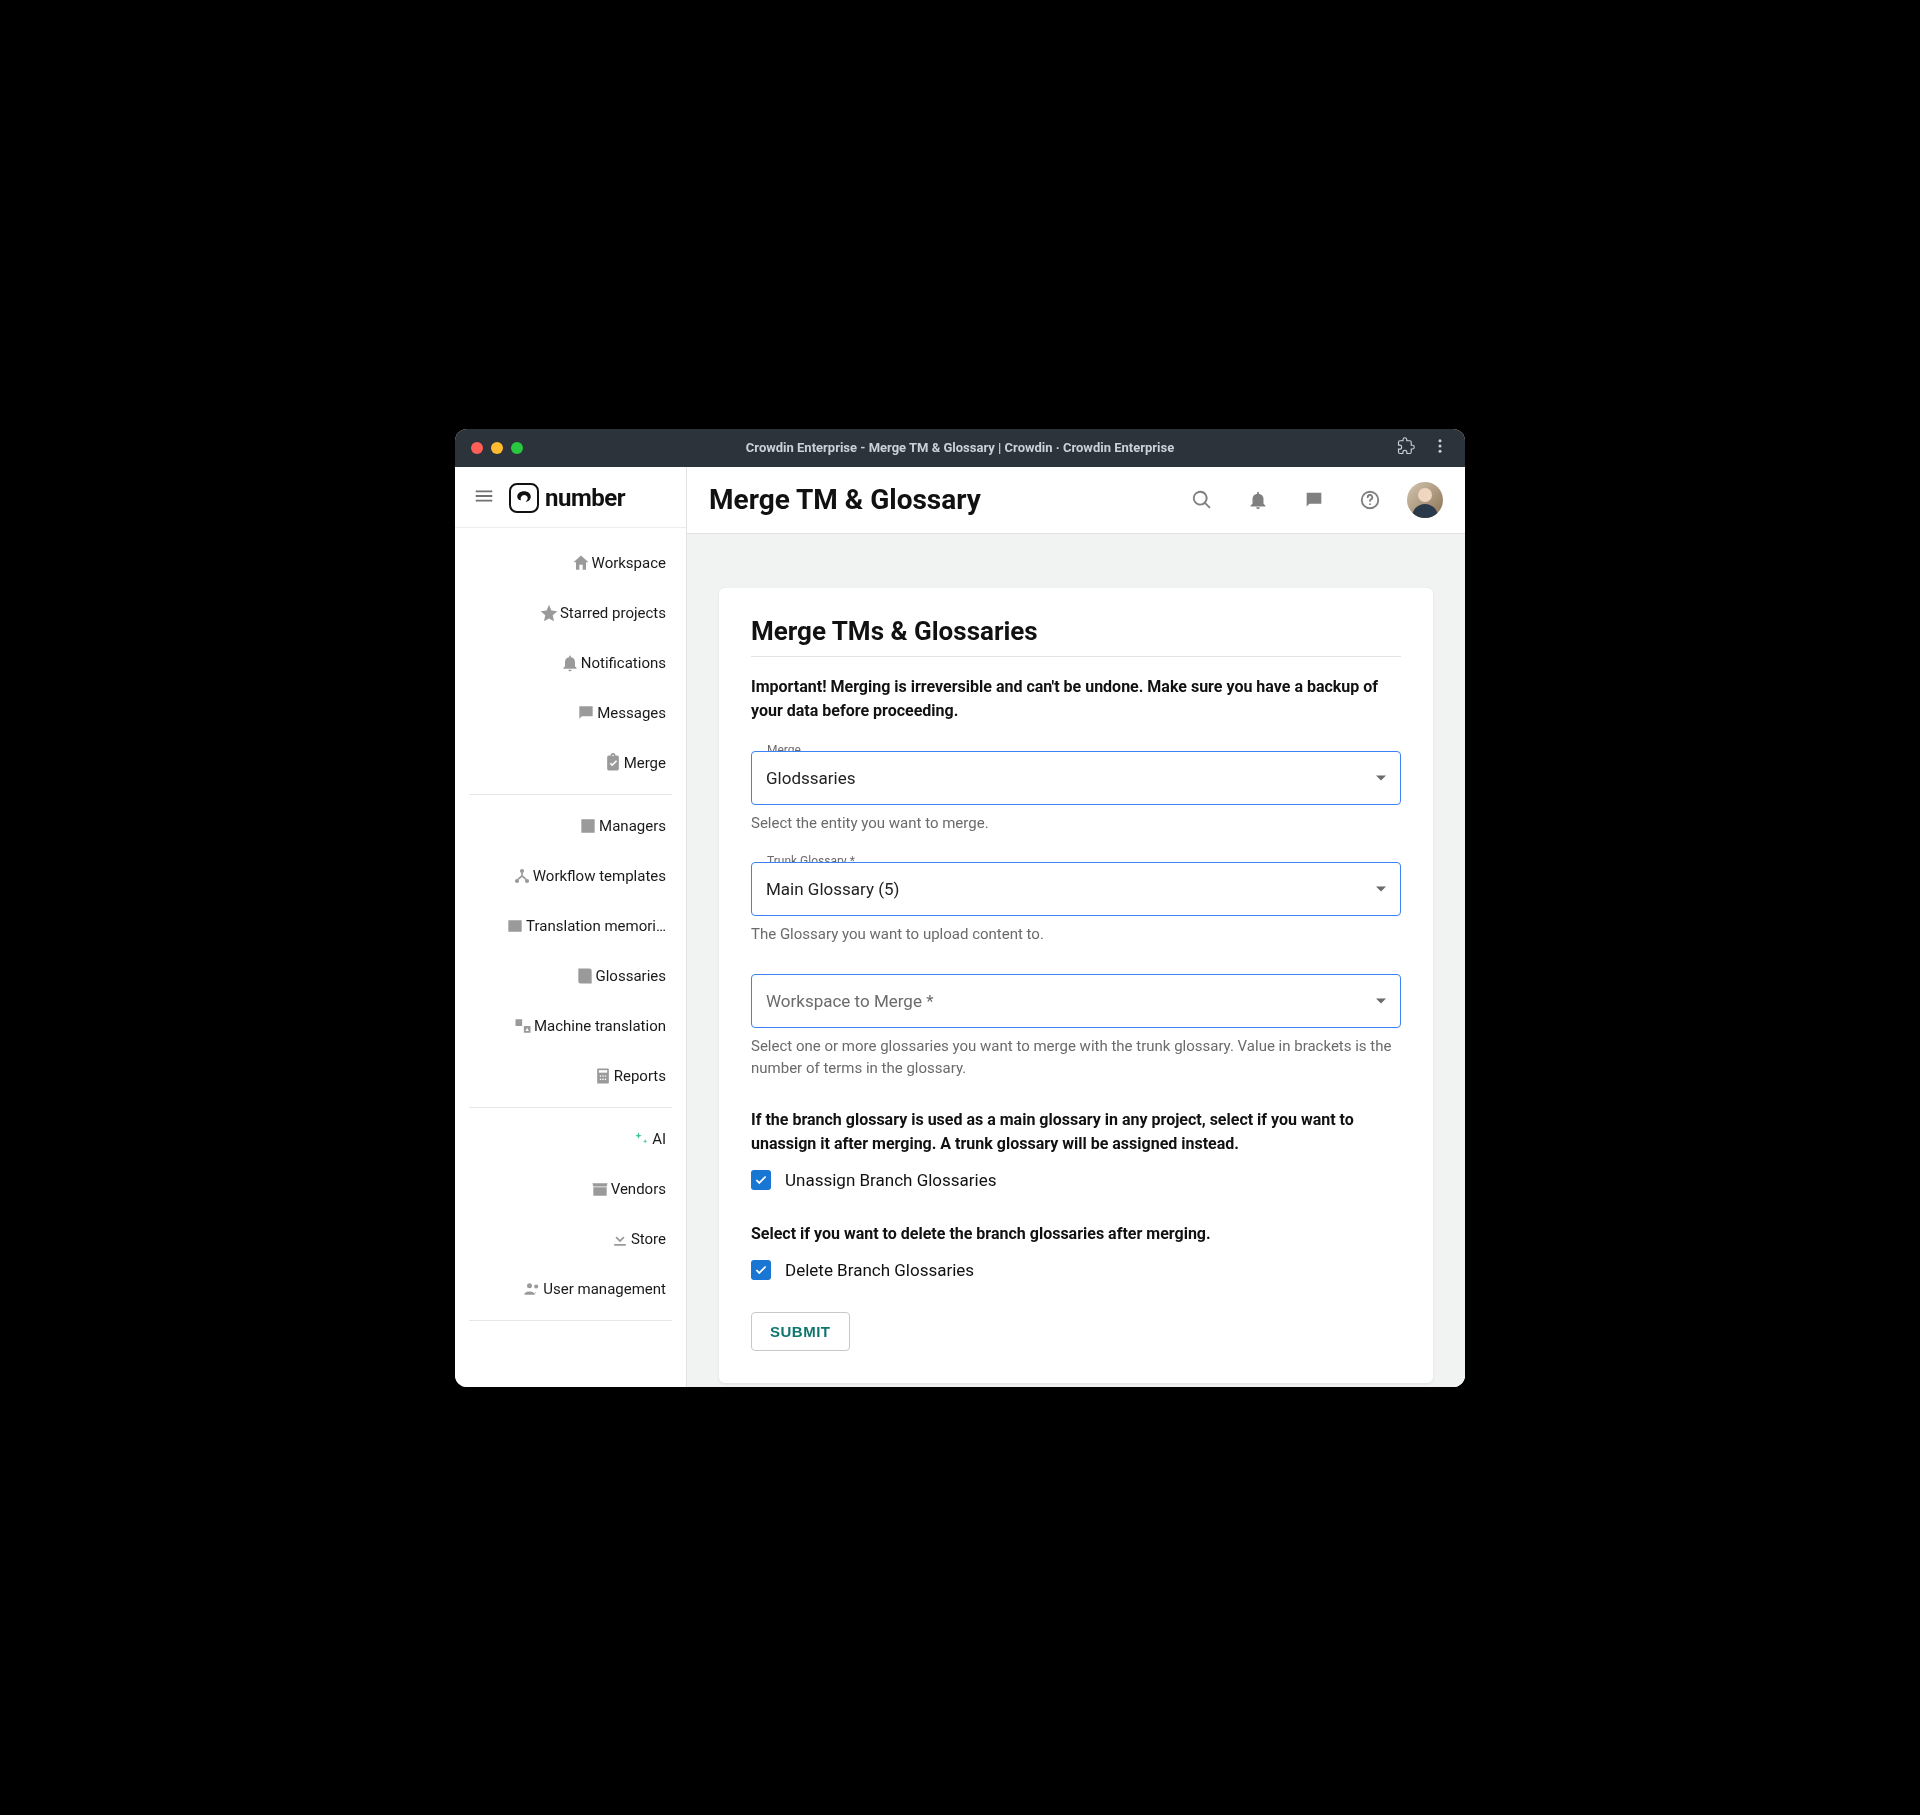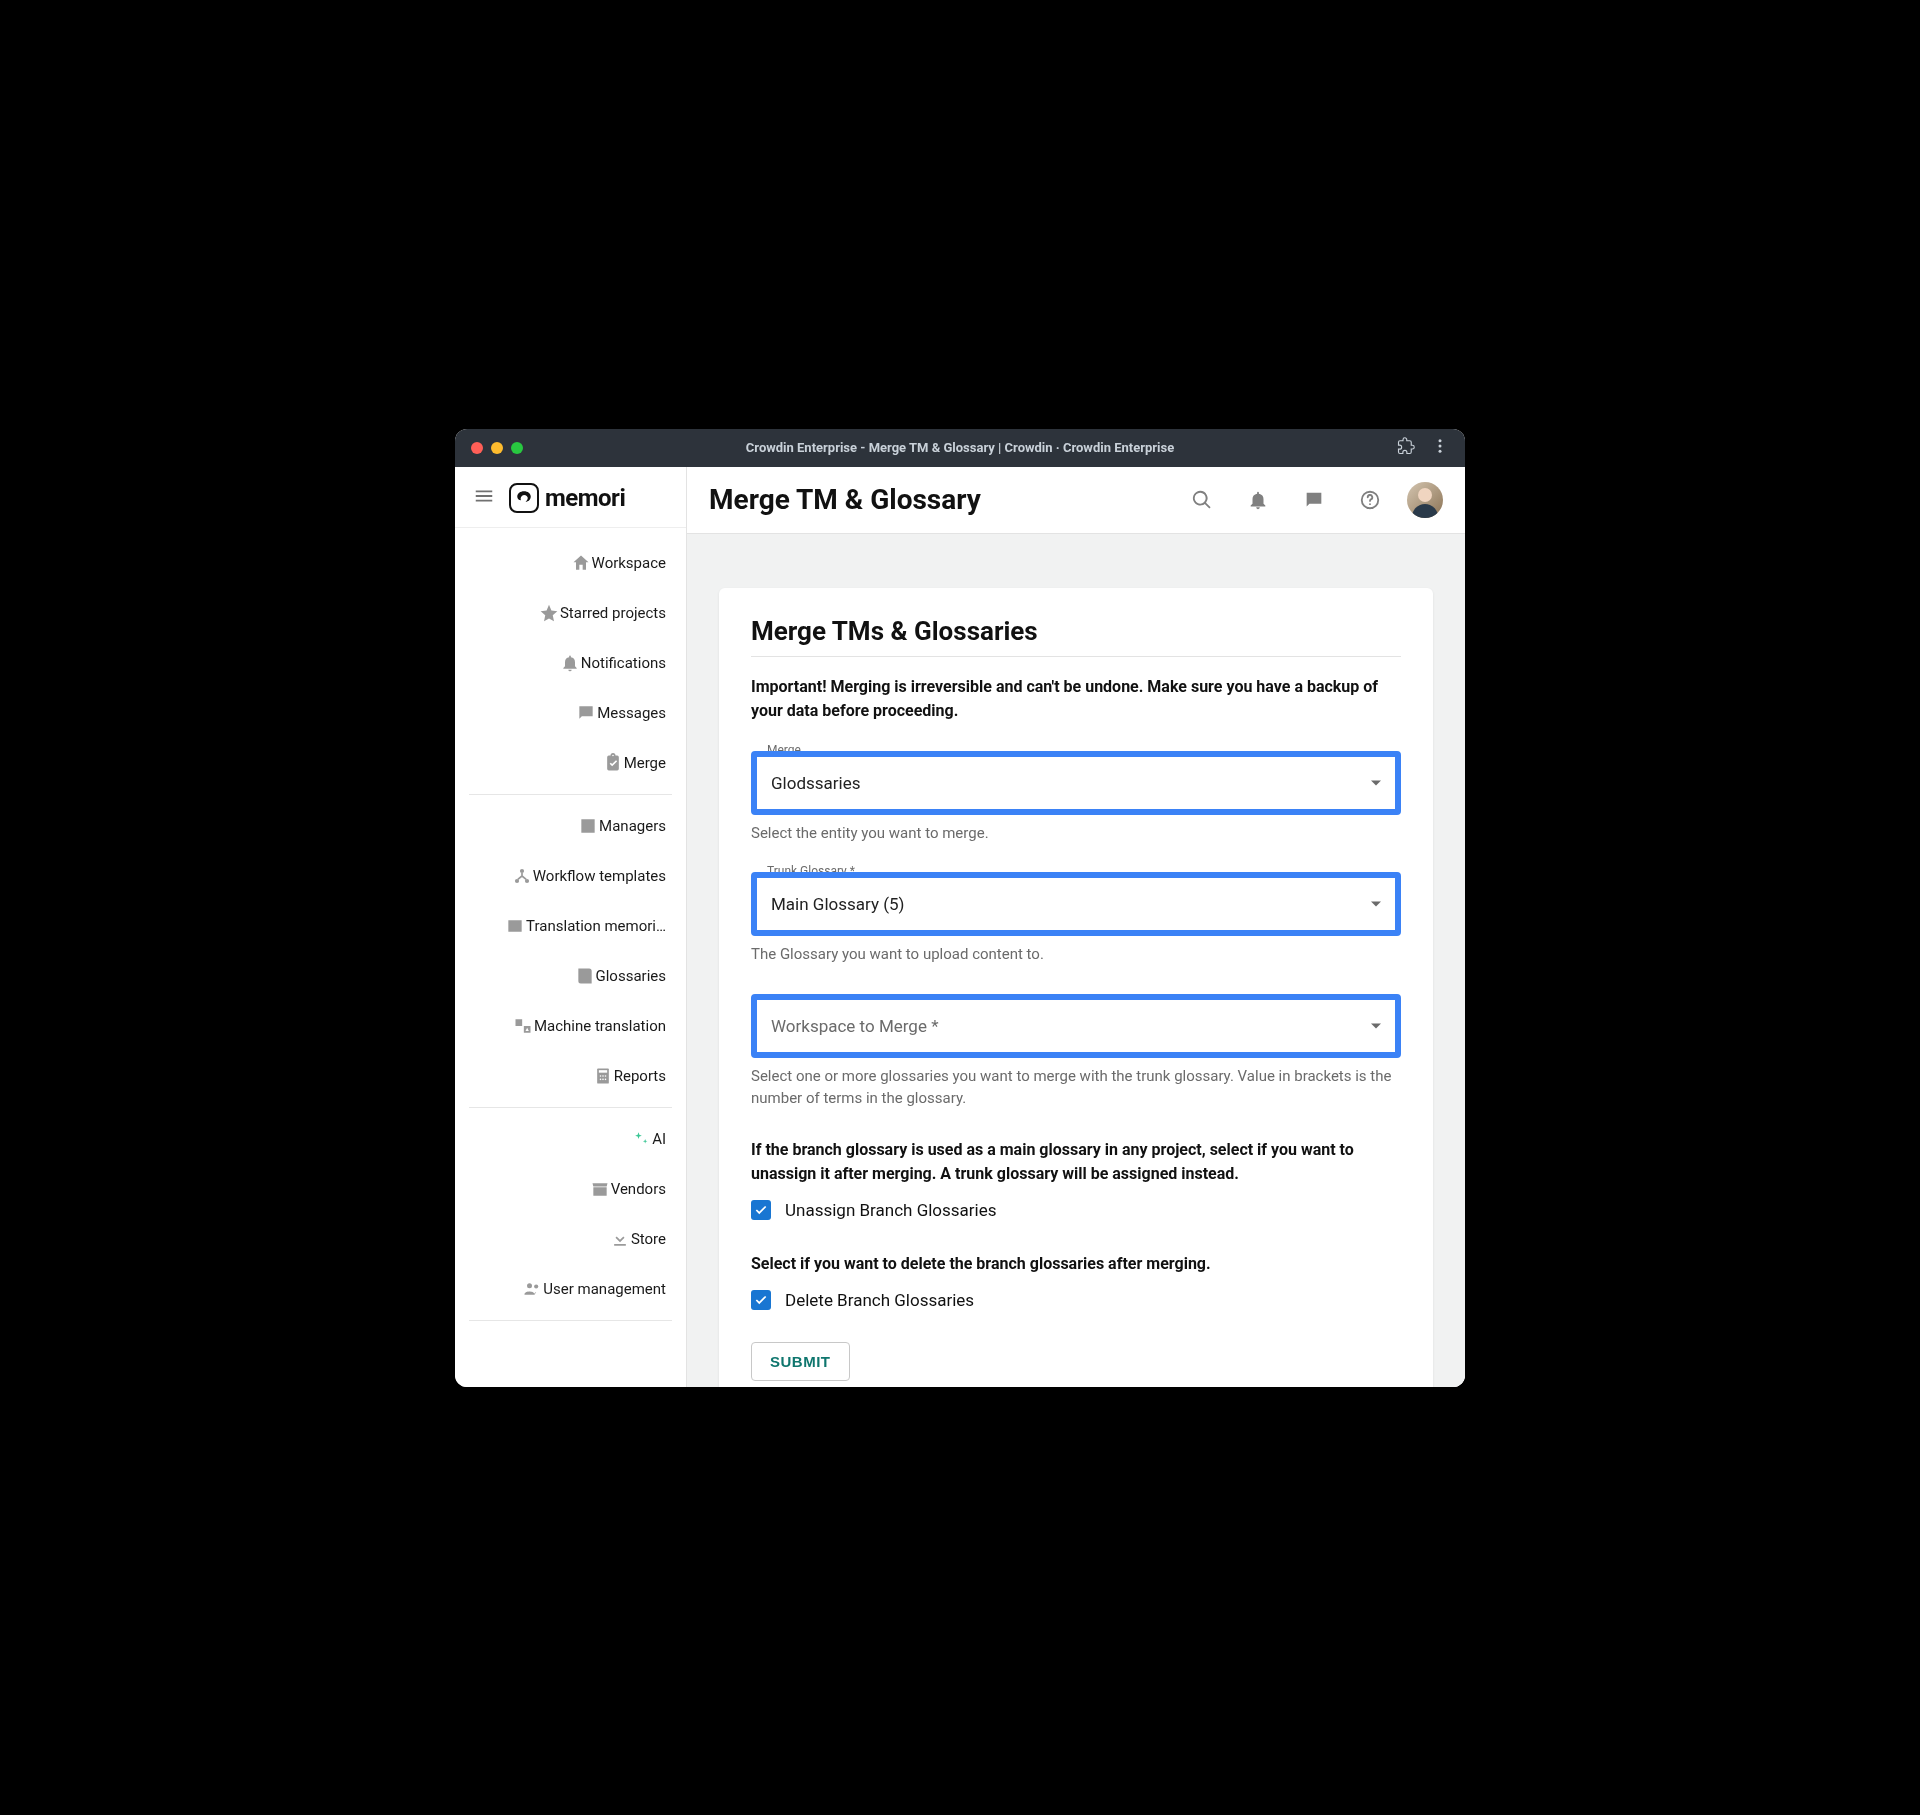--- a/index.html
+++ b/index.html
@@ -215,21 +215,21 @@
   position: absolute;
   top: -8px;
   left: 12px;
   background: #fff;
   padding: 0 4px;
   font-size: 12px;
   color: #6b6b6b;
 }
 .select-box {
   width: 100%;
-  border: 6px solid #3b82f6;
+  border: 1px solid #3b82f6;
   border-radius: 4px;
   padding: 16px 20px 16px 14px;
   font-size: 17px;
   color: #222;
   background: #fff;
   cursor: pointer;
   position: relative;
 }
 .select-box.placeholder { color: #6b6b6b; }
 .select-caret {
@@ -324,21 +324,21 @@
           <svg viewBox="0 0 24 24">
               <path d="M3 6h18v2H3zM3 11h18v2H3zM3 16h18v2H3z"></path>
             </svg>
         </span>
         <div class="logo">
           <span class="logo-mark">
             <svg viewBox="0 0 24 24">
                 <path d="M12 3C7 3 3 6 3 10c0 3 2 5 5 5 0 0-1-2 0-4 1-2 3-3 4-3 3 0 5 2 5 4 0 3-3 5-3 5 4 0 7-3 7-7 0-4-4-7-9-7z"></path>
               </svg>
           </span>
-          <span class="logo-text">memori</span>
+          <span class="logo-text">number</span>
         </div>
       </div>
 
       <nav class="nav">
         <div class="nav-item">
           <span class="nav-icon">
               <svg viewBox="0 0 24 24">
                 <path d="M12 3l9 8h-3v9h-4v-6h-4v6H6v-9H3z"></path>
               </svg>
             </span>

